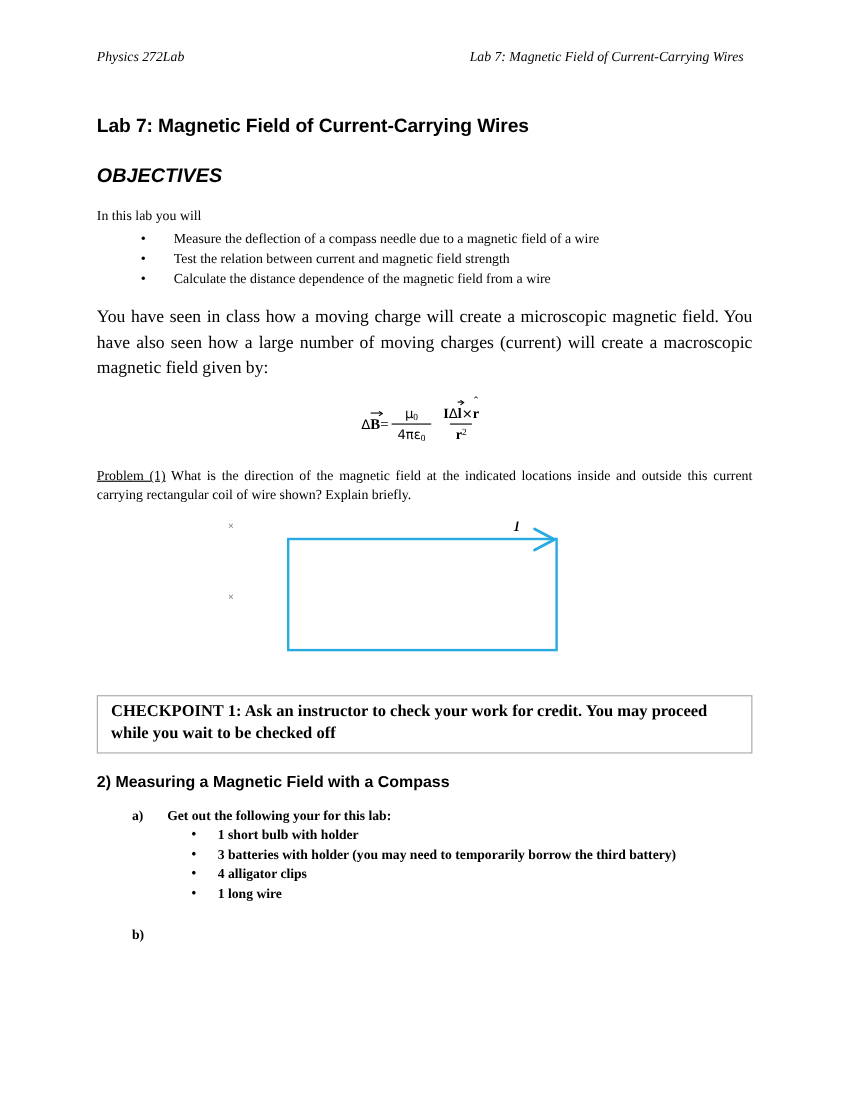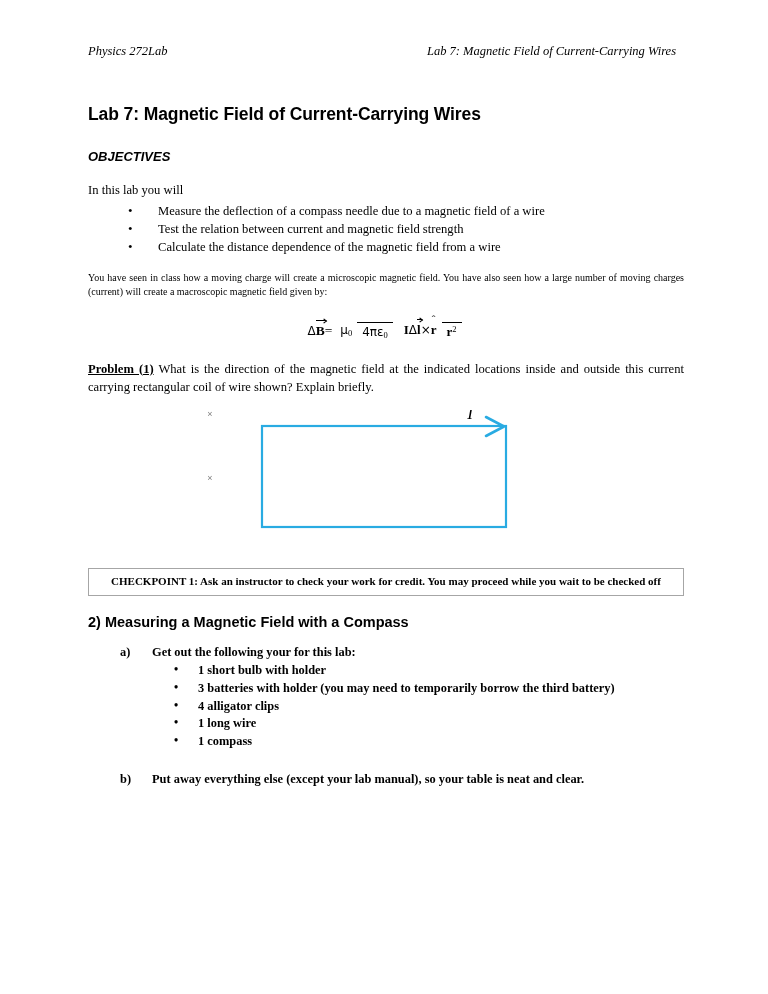--- a/index.html
+++ b/index.html
@@ -48,21 +48,21 @@
     font-family: "Liberation Sans", sans-serif;
     font-size: 17.5px;
     font-weight: bold;
     margin: 0 0 24px 0;
     letter-spacing: -0.1px;
     line-height: 1.2;
   }
 
   h2.section-objectives {
     font-family: "Liberation Sans", sans-serif;
-    font-size: 13px;
+    font-size: 18px;
     font-weight: bold;
     font-style: italic;
     margin: 0 0 18px 0;
   }
 
   p.body {
     font-family: "Liberation Serif", serif;
     font-size: 12.6px;
     line-height: 1.35;
     margin: 0 0 9px 0;
@@ -85,21 +85,21 @@
   ul.obj-list li::before {
     content: "\2022";
     position: absolute;
     left: 40px;
     top: -1px;
     font-size: 13px;
   }
 
   p.para-justified {
     font-family: "Liberation Serif", serif;
-    font-size: 10px;
+    font-size: 16px;
     line-height: 1.45;
     text-align: justify;
     margin: 0;
   }
 
   
   .equation-wrap {
     margin: 22px 0 20px 0;
     display: flex;
     justify-content: center;
@@ -150,20 +150,21 @@
     content: "\02C6";
     position: absolute;
     left: 50%;
     transform: translateX(-50%);
     top: -9px;
     font-size: 11px;
     font-weight: normal;
   }
   .frac {
     display: inline-flex;
+    flex-direction: column;
     align-items: center;
     margin: 0 3px;
     vertical-align: middle;
   }
   .frac .num {
     padding: 0 5px 1px 5px;
     white-space: nowrap;
   }
   .frac .den {
     padding: 1px 5px 0 5px;
@@ -183,40 +184,40 @@
   }
 
   .problem-para {
     font-family: "Liberation Serif", serif;
     font-size: 12.6px;
     line-height: 1.45;
     text-align: justify;
     margin: 0;
   }
   .problem-label {
-    font-weight: bold;
+    font-weight: normal;
     text-decoration: underline;
   }
 
   
   .diagram {
     position: relative;
     height: 140px;
     margin: 14px 0 8px 0;
   }
   .diagram svg { display: block; }
 
   
   .checkpoint-box {
     border: 1.5px solid #a6a6a6;
     margin: 18px 0 6px 0;
     padding: 5px 12px 6px 12px;
-    text-align: center;
-    font-family: "Liberation Serif", serif;
-    font-size: 11px;
+    text-align: left;
+    font-family: "Liberation Serif", serif;
+    font-size: 15px;
     font-weight: bold;
     line-height: 1.33;
   }
 
   
   ol.letter-list {
     list-style: none;
     margin: 14px 0 0 0;
     padding: 0;
   }
@@ -328,24 +329,22 @@
 
     <ol class="letter-list">
       <li>
         <span class="marker">a)</span>
         <span>Get out the following your for this lab:</span>
         <ul class="item-list">
           <li>1 short bulb with holder</li>
           <li>3 batteries with holder (you may need to temporarily borrow the third battery)</li>
           <li>4 alligator clips</li>
           <li>1 long wire</li>
-          <li>1 compass</li>
         </ul>
       </li>
       <li class="spacer-b" style="padding:0;margin:0;"></li>
       <li>
         <span class="marker">b)</span>
-        <span>Put away everything else (except your lab manual), so your table is neat and clear.</span>
       </li>
     </ol>
 
   </div>
 </div>
 
 </body></html>

